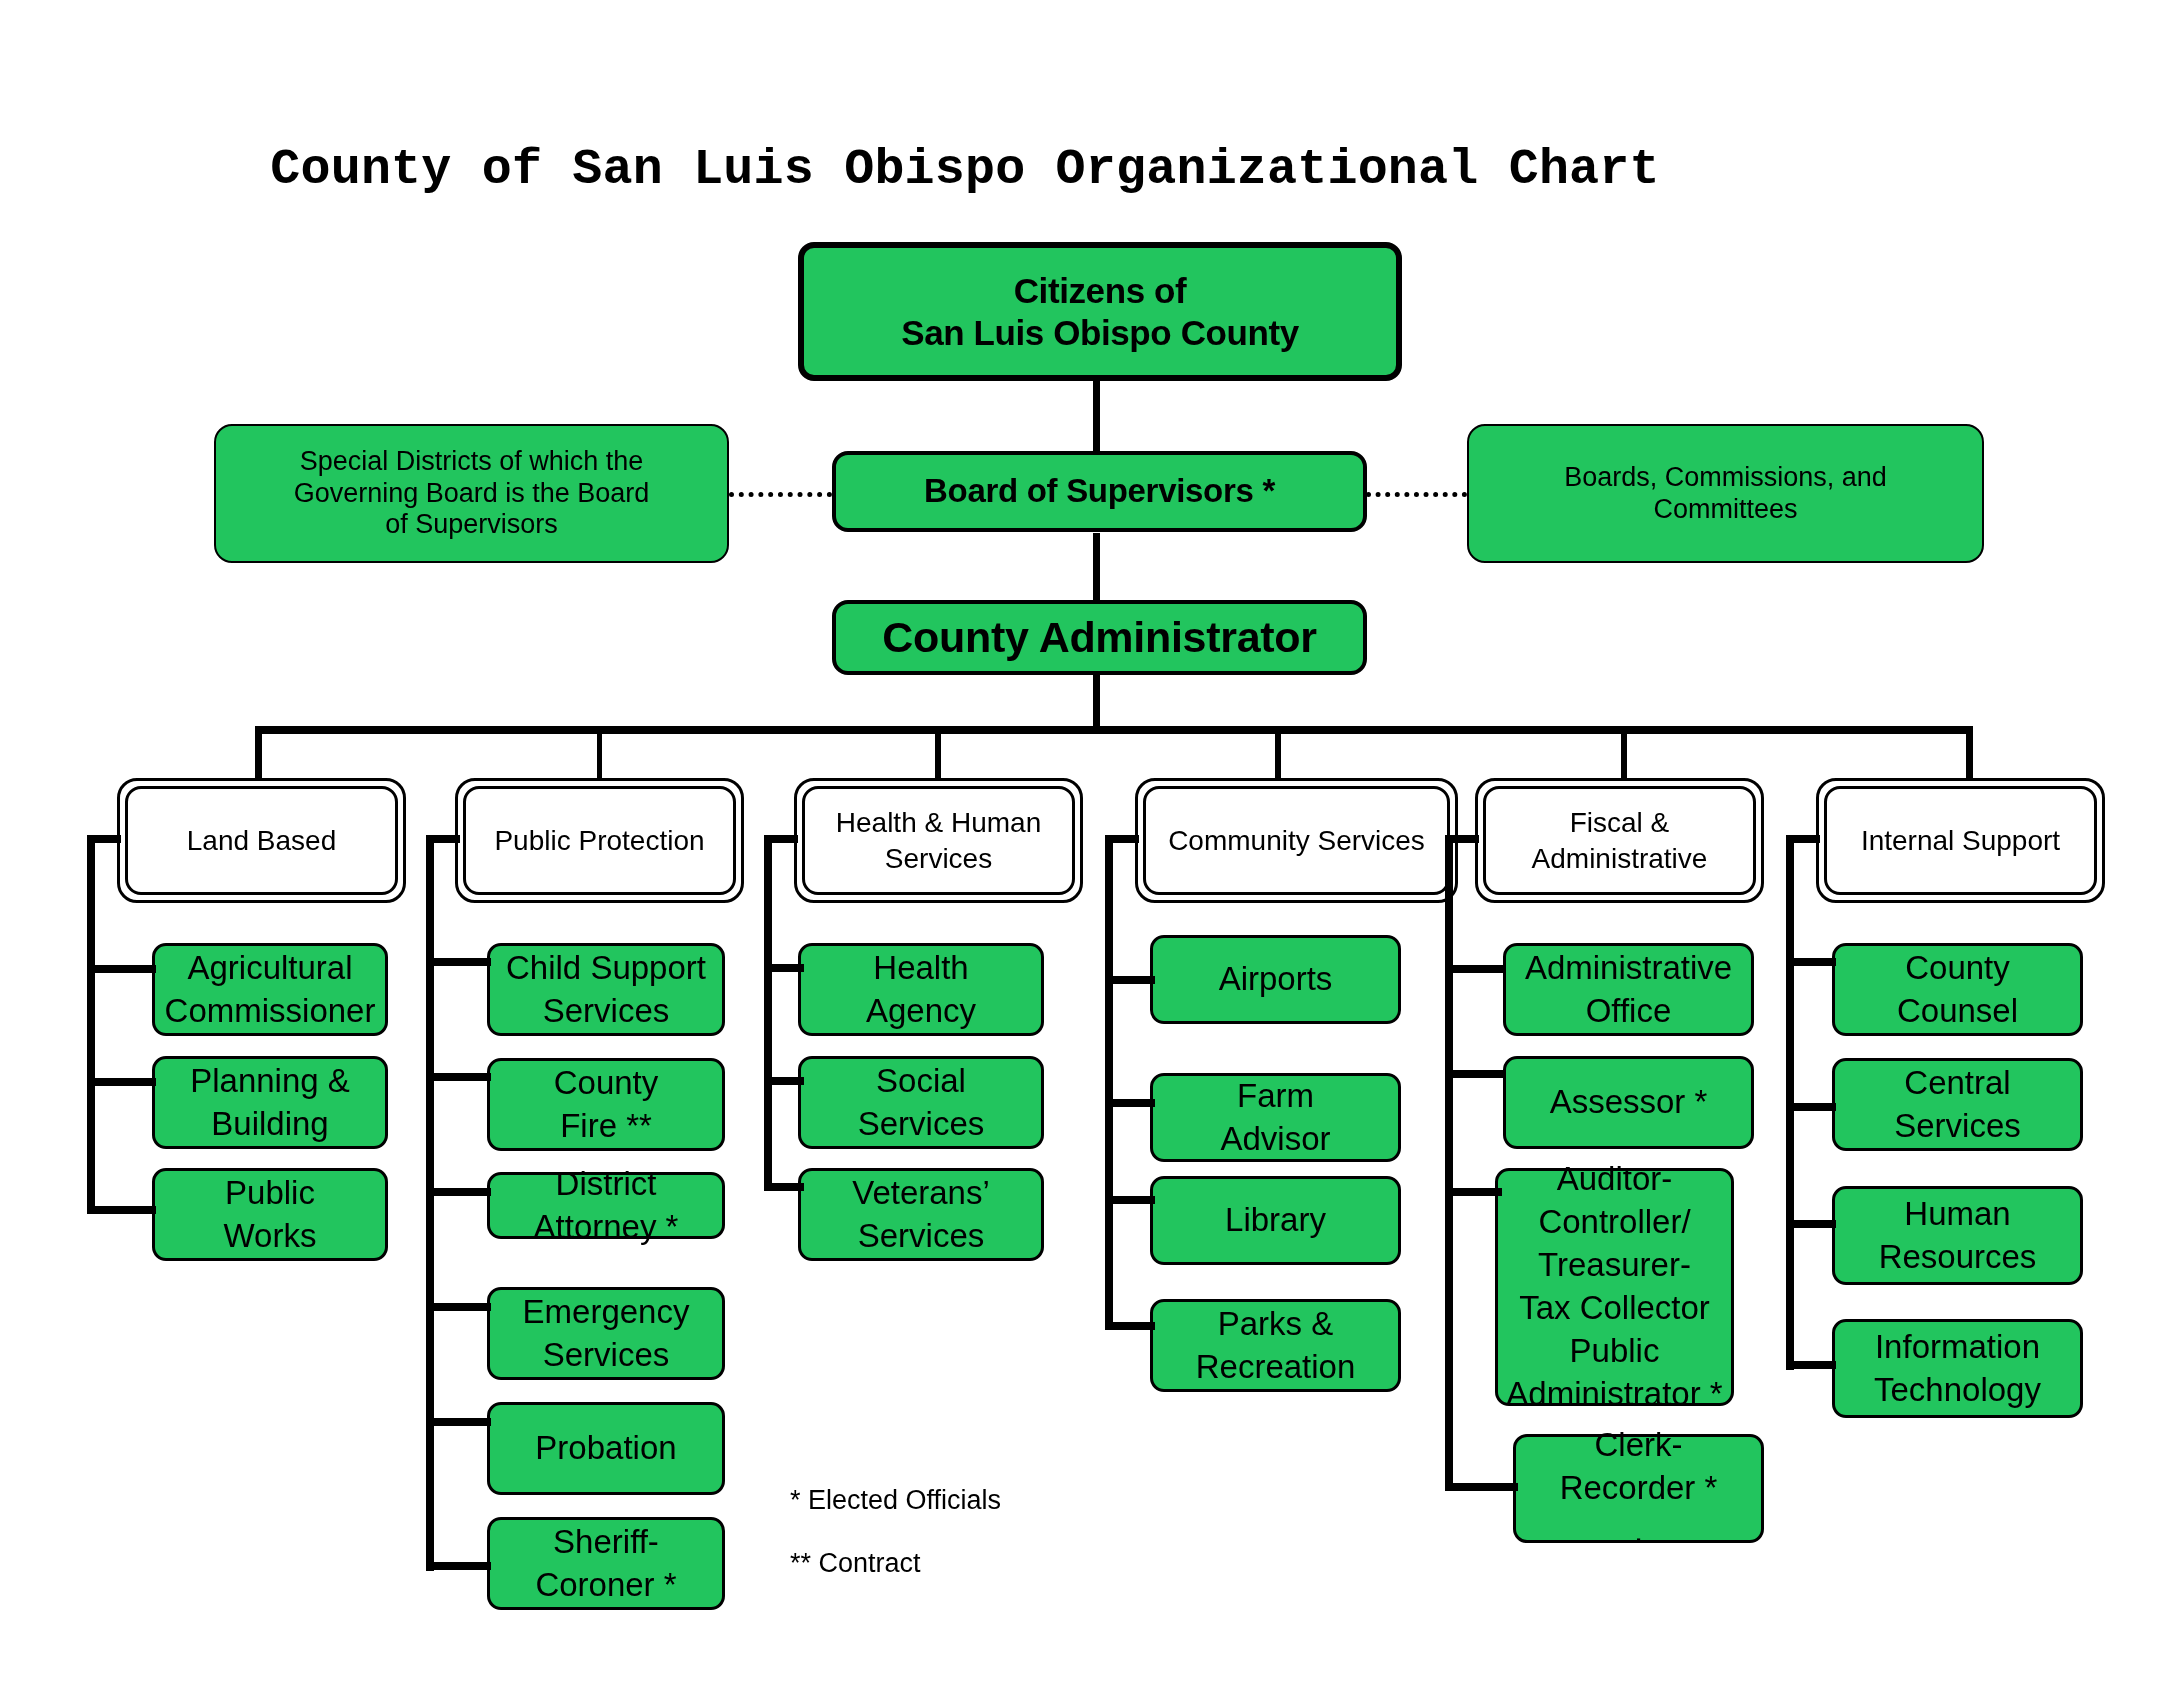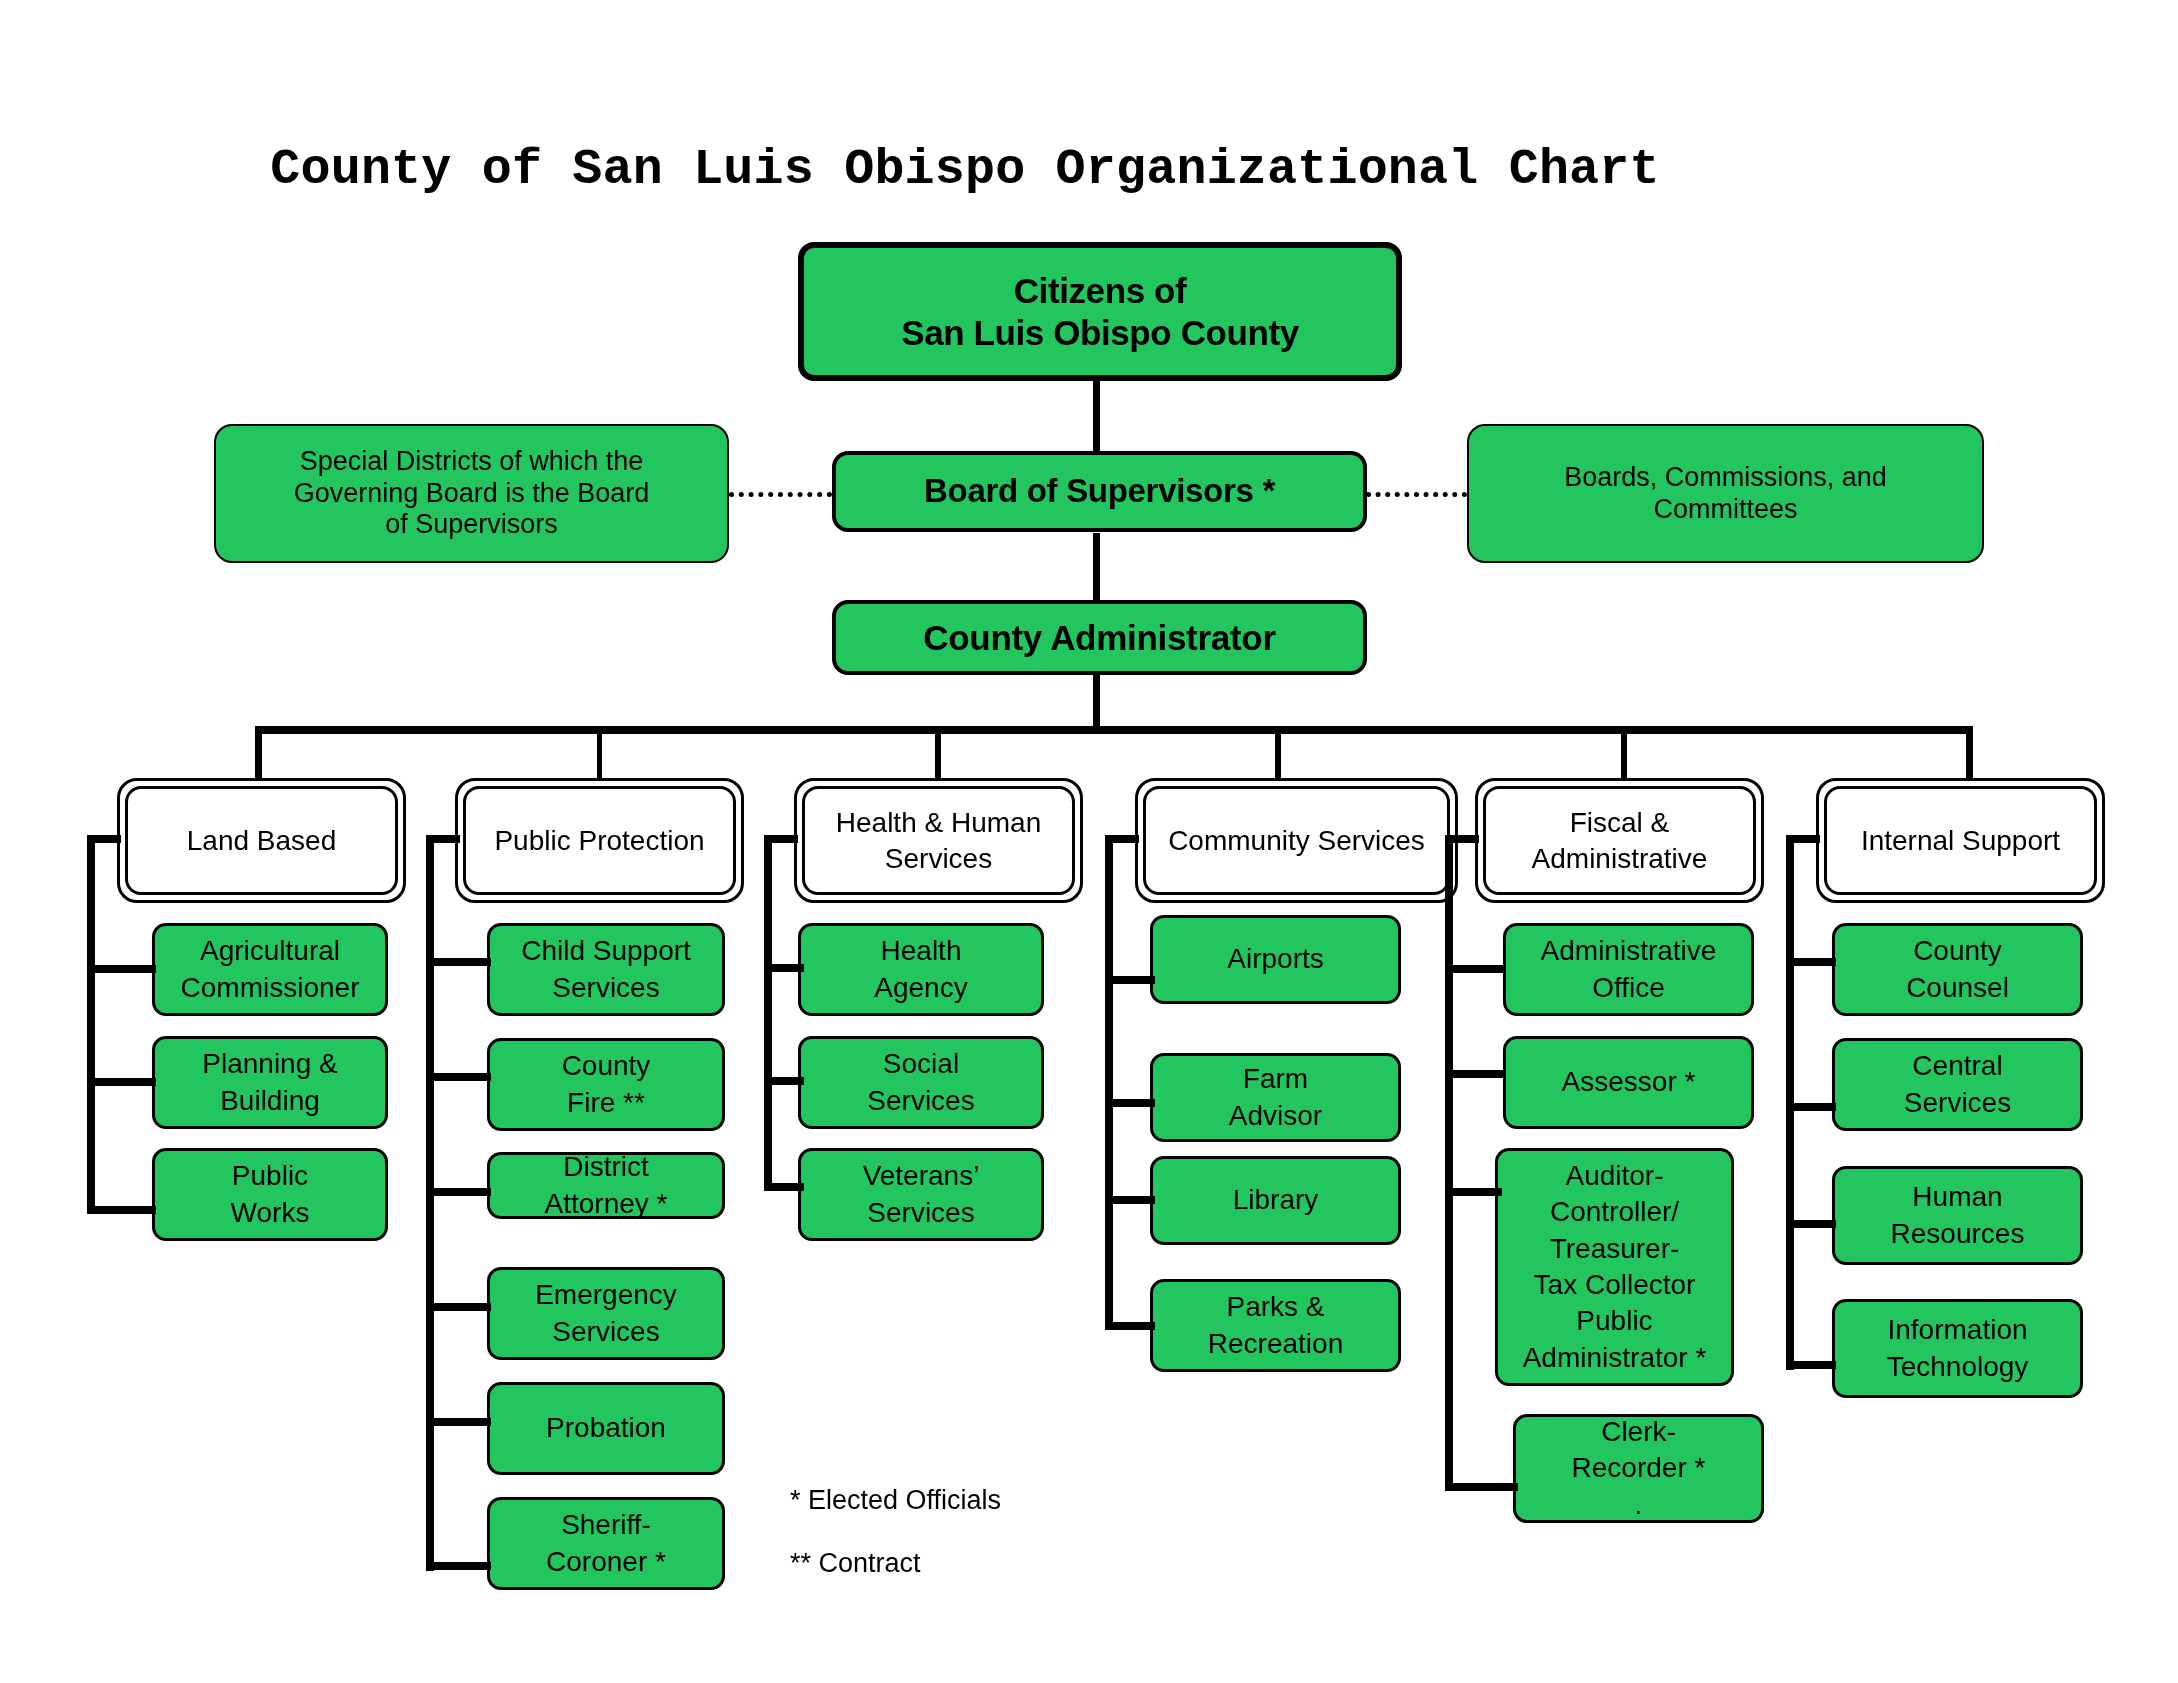--- a/index.html
+++ b/index.html
@@ -14,35 +14,35 @@
   
   .box{position:absolute;box-sizing:border-box;background:#22c55e;border:3px solid #000;
        border-radius:16px;display:flex;align-items:center;justify-content:center;
        text-align:center;line-height:1.18;}
   .box .lbl{display:block;padding:0 6px;white-space:pre-line;}
 
   
   .top{border-width:6px;font-weight:bold;font-size:35px;letter-spacing:-0.4px;
        font-family:"Liberation Sans","DejaVu Sans",sans-serif;}
   .bos{border-width:4px;font-weight:bold;font-size:33px;letter-spacing:-0.3px;}
-  .cadm{border-width:4px;font-weight:bold;font-size:35px;letter-spacing:-0.3px;}
+  .cadm{border-width:4px;font-weight:bold;font-size:43px;letter-spacing:-0.3px;}
 
   
   .side{border-width:2px;font-weight:normal;font-size:27px;border-radius:18px;}
 
   
   .div-outer{position:absolute;box-sizing:border-box;border:3px solid #000;
              border-radius:20px;background:#fff;}
   .div-inner{position:absolute;left:5px;top:5px;right:5px;bottom:5px;
              box-sizing:border-box;border:3px solid #000;border-radius:16px;
              background:#fff;display:flex;align-items:center;justify-content:center;
              text-align:center;font-size:28px;line-height:1.28;}
 
   
-  .leaf{border-width:3px;font-size:28px;border-radius:14px;line-height:1.3;}
+  .leaf{border-width:3px;font-size:33px;border-radius:14px;line-height:1.3;margin-top:20px;}
 
   
   .ln{position:absolute;background:#000;}
   .dotted{position:absolute;height:0;border-top:5px dotted #000;}
 
   .legend{position:absolute;font-size:27px;white-space:nowrap;}
 </style>
 </head>
 <body>
 

